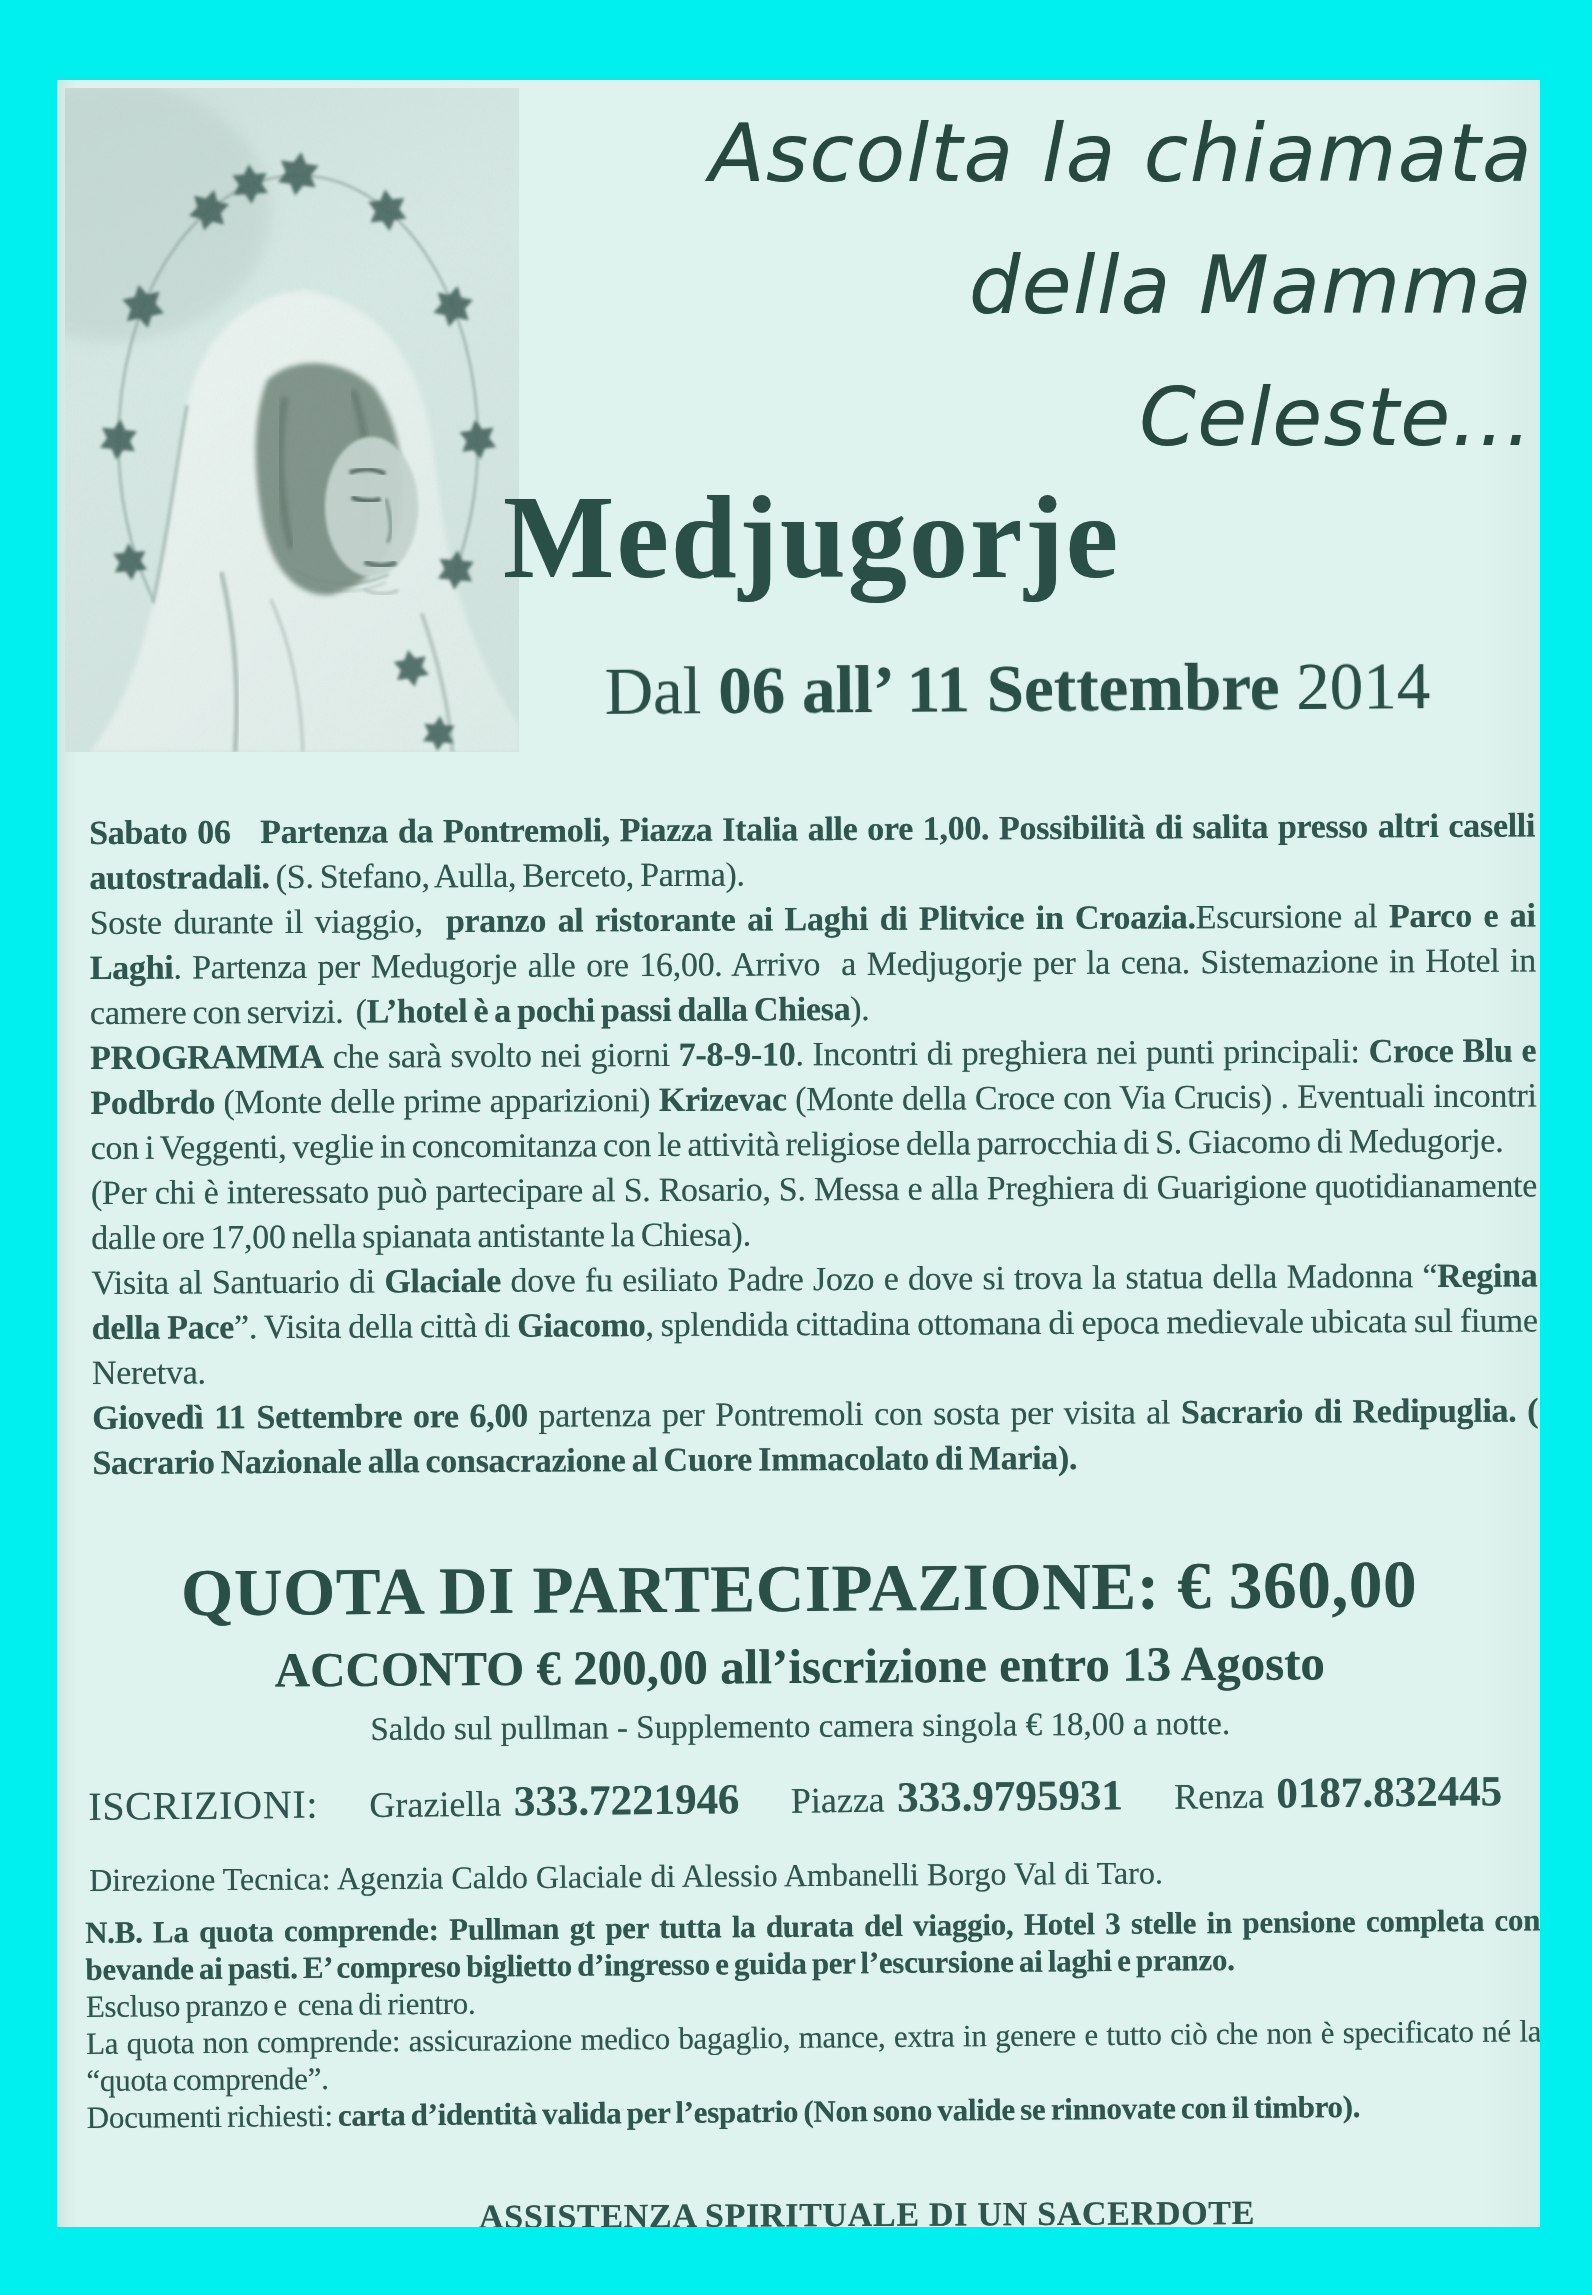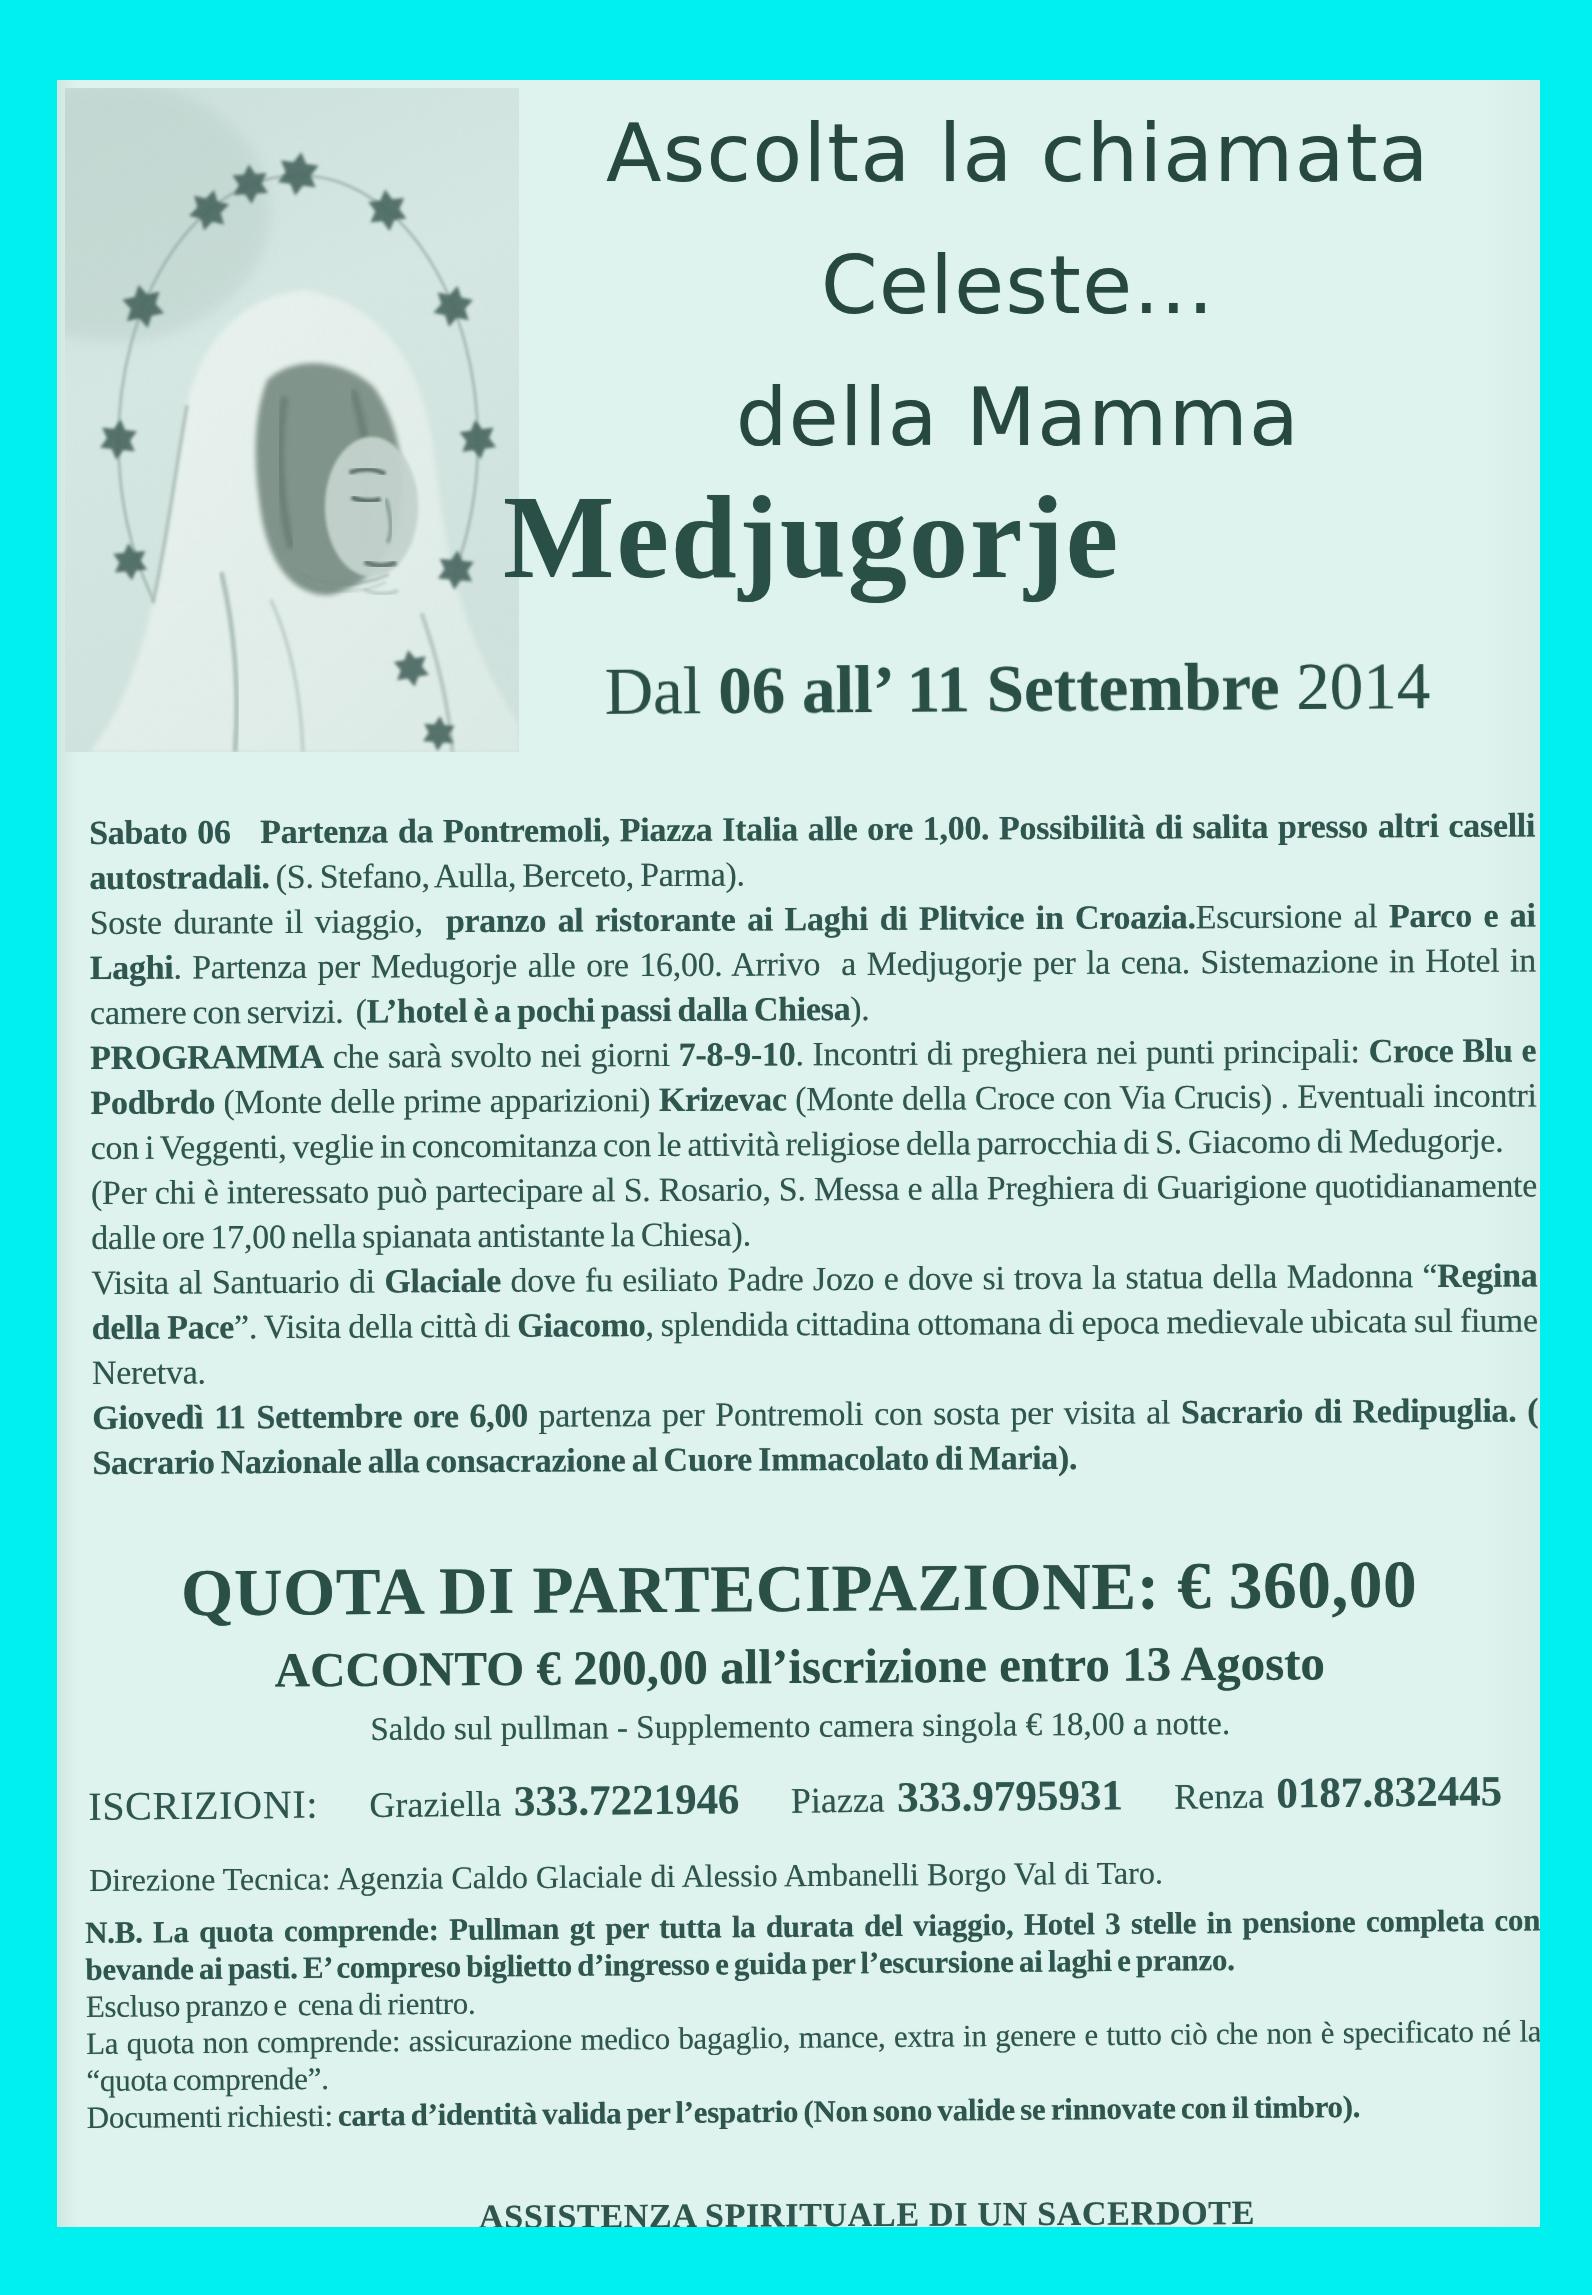--- a/index.html
+++ b/index.html
@@ -19,22 +19,22 @@
   .page{
     position:absolute;left:57px;top:80px;width:1483px;height:2147px;
     background:linear-gradient(90deg,#d0e7e1 0px,var(--paper) 20.6px,var(--paper) 96%,#d8ede7 100%);
     overflow:hidden;
     text-shadow:0 0 0.7px rgba(40,70,64,.5);
   }
   .photo{position:absolute;left:8.2px;top:7.6px;width:454px;height:664px;}
   .photo svg{display:block;width:100%;height:100%;}
 
   .script-title{
-    position:absolute;left:446px;top:6.9px;width:1030px;text-align:center;
-    font-family:"DejaVu Sans",sans-serif;color:#27483f;
+    position:absolute;left:446px;top:6.9px;width:1030px;text-align:right;
+    font-family:"DejaVu Sans",sans-serif;color:#27483f;font-style:italic;
   }
   .script-line{font-size:81px;line-height:132px;letter-spacing:1.4px;}
 
   .dest-title{
     position:absolute;left:446px;top:390px;width:1030px;
     font-size:118px;font-weight:bold;letter-spacing:2.1px;color:#2a4f47;
   }
   .date-line{
     position:absolute;left:439px;top:570px;width:1043px;text-align:center;
     font-size:67px;white-space:pre;transform:rotate(-0.4deg);color:#2a4f47;
@@ -164,22 +164,22 @@
           <use href="#star6" transform="translate(78,512) rotate(6) scale(0.92)"></use>
           <use href="#star6" transform="translate(95,690) rotate(-5) scale(0.85)"></use>
         </g>
 
         <rect width="662" height="967" filter="url(#grain)"></rect>
       </svg>
     </div>
 
     <div class="script-title">
       <div class="script-line">Ascolta la chiamata</div>
+      <div class="script-line">della Mamma</div>
       <div class="script-line">Celeste...</div>
-      <div class="script-line">della Mamma</div>
     </div>
 
     <div class="dest-title">Medjugorje</div>
 
     <div class="date-line"><span>Dal </span><span class="b">06 all’ 11 Settembre</span><span> 2014</span></div>
 
     <div class="itinerary">
       <p class="para"><span class="b">Sabato 06   Partenza da Pontremoli, Piazza Italia alle ore 1,00. Possibilità di salita presso altri caselli  autostradali.</span><span> (S. Stefano, Aulla, Berceto, Parma).</span></p>
       <p class="para"><span>Soste durante il viaggio,  </span><span class="b">pranzo al ristorante ai Laghi di Plitvice in Croazia.</span><span>Escursione al </span><span class="b">Parco e ai  Laghi</span><span>. Partenza per Medugorje alle ore 16,00. Arrivo  a Medjugorje per la cena. Sistemazione in Hotel in camere con servizi.  (</span><span class="b">L’hotel è a pochi passi dalla Chiesa</span><span>).</span></p>
       <p class="para"><span class="b">PROGRAMMA</span><span> che sarà svolto nei giorni </span><span class="b">7-8-9-10</span><span>. Incontri di preghiera nei punti principali: </span><span class="b">Croce Blu e Podbrdo</span><span> (Monte delle prime apparizioni) </span><span class="b">Krizevac</span><span> (Monte della Croce con Via Crucis) . Eventuali incontri con i Veggenti, veglie in concomitanza con le attività religiose della parrocchia di S. Giacomo di Medugorje.</span></p>

